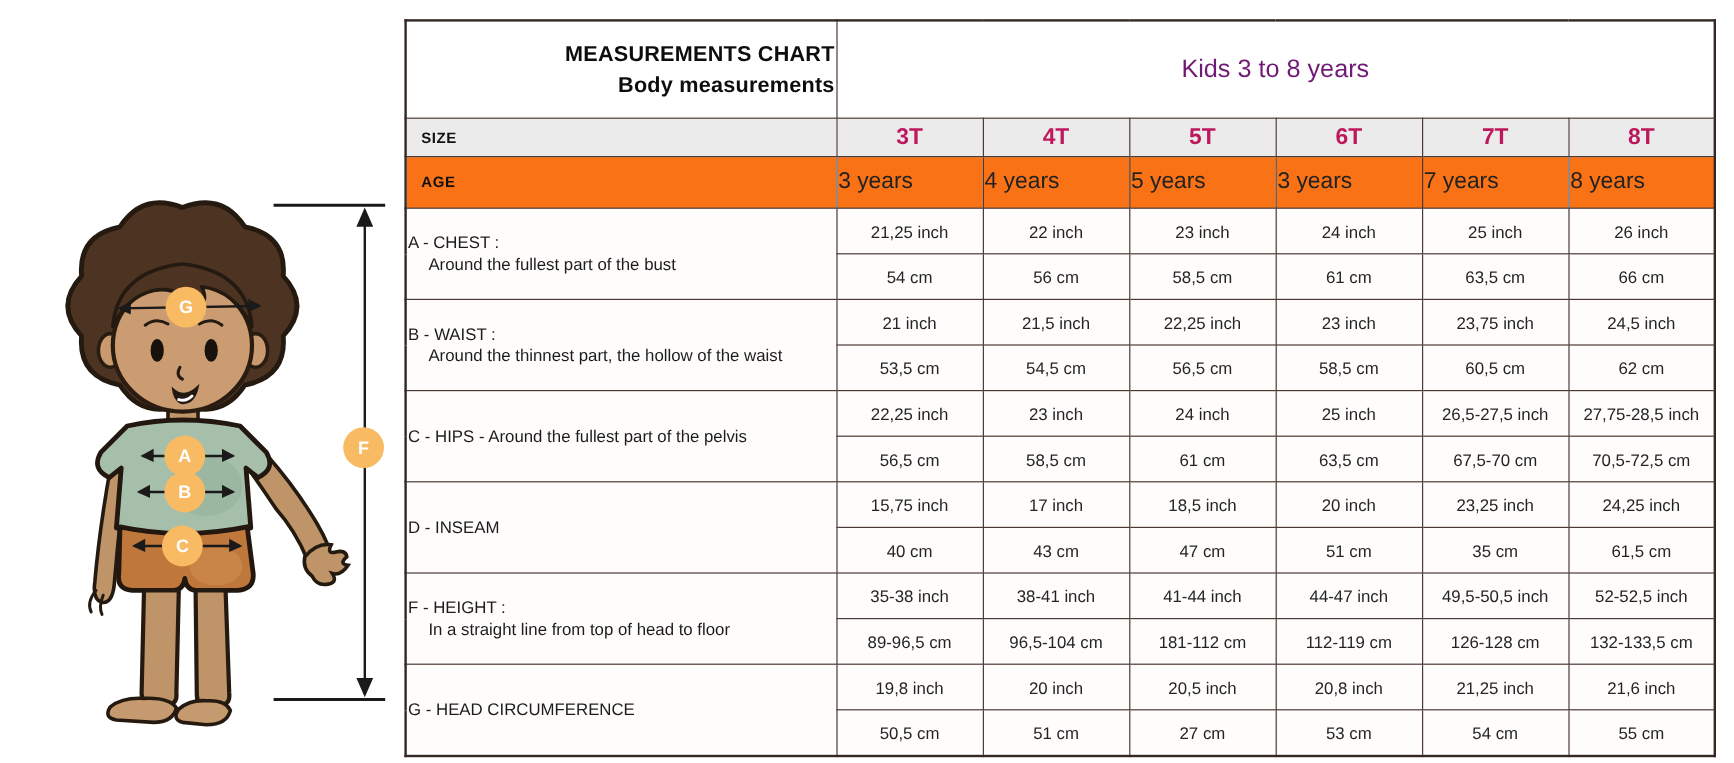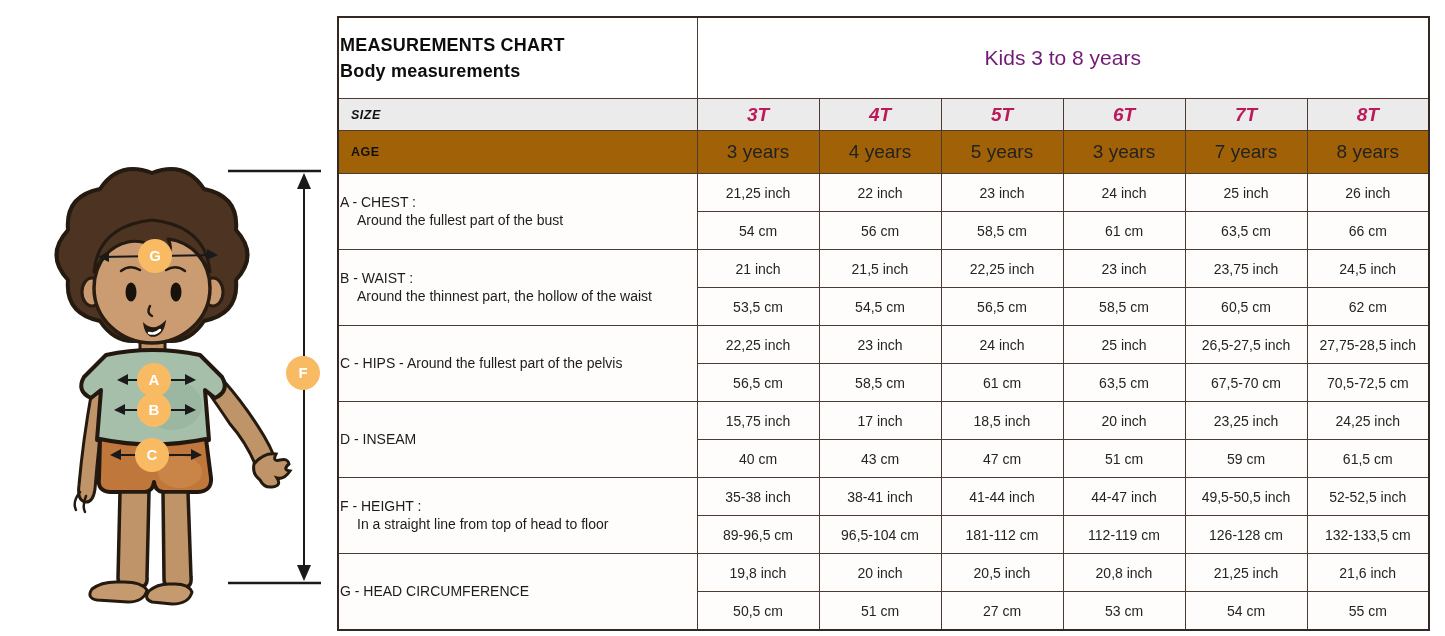--- a/index.html
+++ b/index.html
@@ -5,28 +5,28 @@
   html,body{margin:0;padding:0;}
   body{
     width:1445px;height:636px;position:relative;overflow:hidden;
     background:#ffffff;font-family:"Liberation Sans",sans-serif;color:#1d1d1d;
   }
   
   .table-wrap{position:absolute;left:337px;top:16px;}
   table.mchart{border-collapse:collapse;table-layout:fixed;border:2px solid #332823;}
   table.mchart td{border:1px solid #4c3b32;overflow:hidden;}
   .r-title td{height:78px;background:#ffffff;}
-  .title-cell{text-align:left;vertical-align:middle;}
+  .title-cell{text-align:right;vertical-align:middle;}
   .title-line{font-weight:bold;font-size:18px;line-height:1.45;color:#0d0d0d;letter-spacing:.2px;}
   .kids-cell{text-align:center;font-weight:normal;font-size:21px;color:#701a75;}
-  .r-size td{height:29px;background:#ebebeb;font-style:italic;}
+  .r-size td{height:29px;background:#ebebeb;}
   .head-lbl{text-align:left;padding-left:12px;font-size:12.5px;font-weight:bold;letter-spacing:.5px;color:#111;}
   .sz{text-align:center;font-weight:bold;font-size:19px;color:#be185d;}
-  .r-age td{height:40px;background:#a16207;margin-top:35px;}
-  .age{text-align:center;font-size:19px;color:#222;font-weight:normal;}
+  .r-age td{height:40px;background:#f97316;margin-top:35px;}
+  .age{text-align:left;font-size:19px;color:#222;font-weight:normal;}
   .r-val td{height:35px;background:#fffdfc;}
   .mlabel{text-align:left;vertical-align:middle;font-size:14px;color:#1c1c1c;background:#ffffff;}
   .mlabel .l1{line-height:1.25;}
   .mlabel .l2{padding-left:17px;line-height:1.25;}
   .val{text-align:center;font-size:14px;color:#242424;}
   
   .figure-wrap{position:absolute;left:2px;top:140px;width:335px;height:480px;}
 </style>
 </head>
 <body>
@@ -229,21 +229,21 @@
     <td class="val">18,5 inch</td>
     <td class="val">20 inch</td>
     <td class="val">23,25 inch</td>
     <td class="val">24,25 inch</td>
   </tr>
   <tr class="r-val">
     <td class="val">40 cm</td>
     <td class="val">43 cm</td>
     <td class="val">47 cm</td>
     <td class="val">51 cm</td>
-    <td class="val">59 cm</td>
+    <td class="val">35 cm</td>
     <td class="val">61,5 cm</td>
   </tr>
 
   <tr class="r-val">
     <td class="mlabel" rowspan="2">
       <div class="l1">F - HEIGHT :</div>
       <div class="l2">In a straight line from top of head to floor</div>
     </td>
     <td class="val">35-38 inch</td>
     <td class="val">38-41 inch</td>

